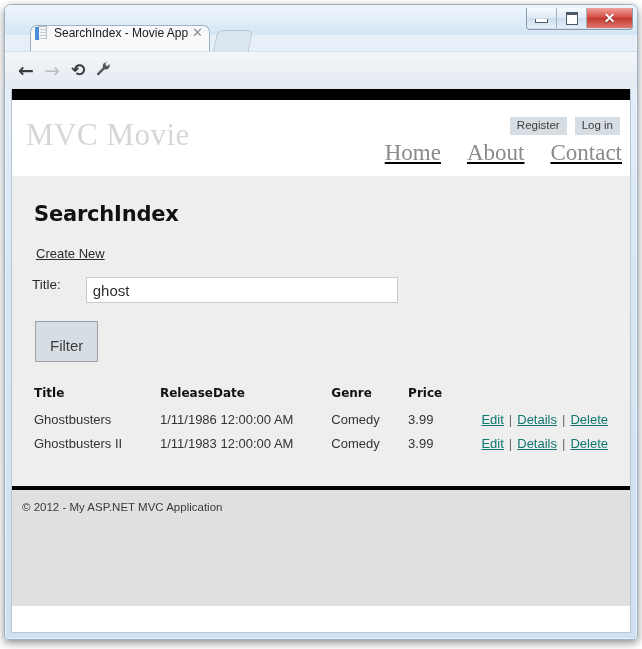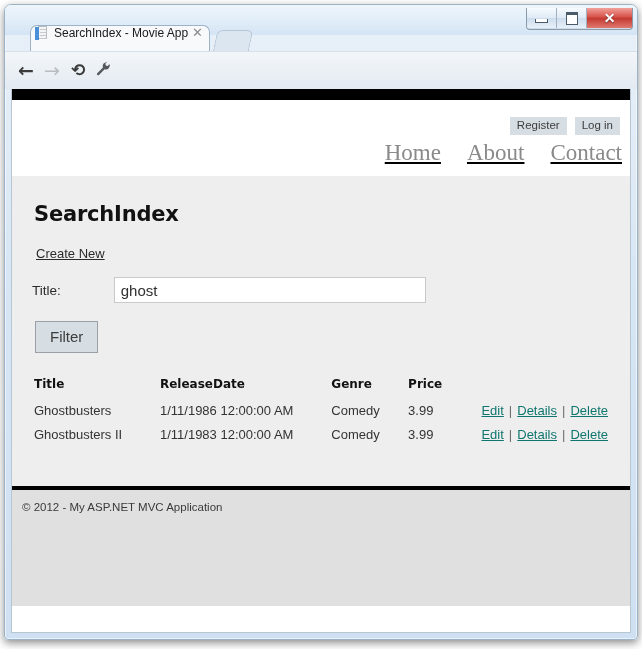--- a/index.html
+++ b/index.html
@@ -274,23 +274,22 @@
   .create-new {
     display: inline-block;
     margin: 0 0 16px 6px;
     font-size: 13px;
     color: #2b2b2b;
     text-decoration: underline;
     font-family: "Liberation Sans", sans-serif;
   }
   .filter-form { margin: 0 0 0 0; }
   .field-row {
-    display: flex; align-items: center;
+    display: flex; 
     margin: 0 0 12px 2px;
-    gap: 28px;
   }
   .field-row label {
     font-size: 13.5px;
     color: #2b2b2b;
     margin-right: 6px;
     font-family: "Liberation Sans", sans-serif;
   }
   .field-row input {
     width: 312px; height: 26px;
     font-size: 15px;
@@ -298,21 +297,21 @@
     border: 1px solid #c9c9c9;
     background: #ffffff;
     color: #303030;
     font-family: "Liberation Sans", sans-serif;
     box-sizing: border-box;
     outline: none;
     margin-left: 19px;
   }
   .filter-btn {
     margin: 6px 0 0 5px;
-    padding: 6px 14px 7px 14px;
+    padding: 15px 14px 7px 14px;
     font-size: 15px;
     color: #3c3c3c;
     background: #d6dde3;
     border: 1px solid #9aa0a6;
     font-family: "Liberation Sans", sans-serif;
     cursor: default;
   }
 
   table.movies {
     margin: 24px 0 0 4px;
@@ -411,20 +410,21 @@
           </svg>
         </span>
       </div>
     </div>
 
     <div class="viewport">
 
       <div class="blackbar"></div>
 
       <div class="site-header">
+        <div class="brand">MVC Movie</div>
 
         <div class="account-nav">
           <a class="account-link">Register</a>
           <a class="account-link">Log in</a>
         </div>
 
         <div class="main-nav">
           <a>Home</a>
           <a>About</a>
           <a>Contact</a>

